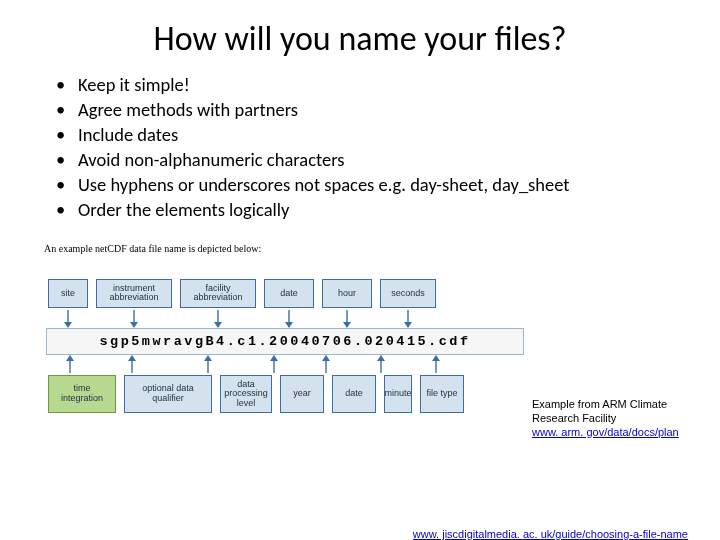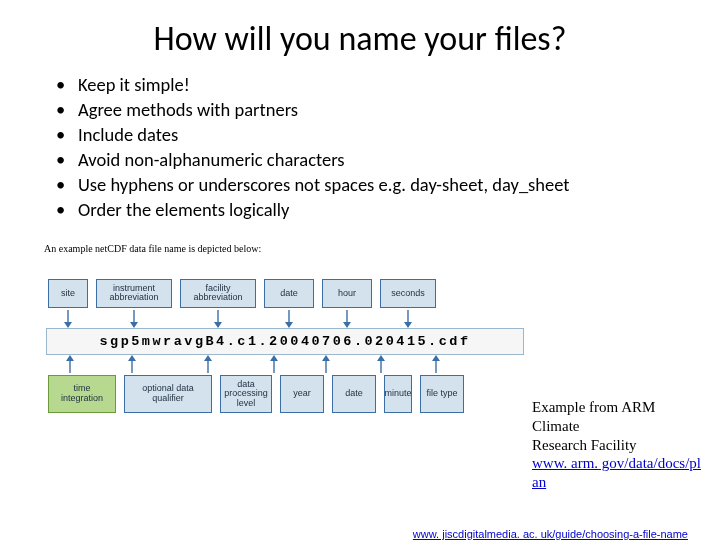--- a/index.html
+++ b/index.html
@@ -89,22 +89,22 @@
     justify-content: flex-start;
     gap: 8px;
     padding-left: 4px;
   }
   .arrows svg { display: block; }
   .ex-note {
     position: absolute;
     right: 18px;
     top: 380px;
     width: 170px;
-    font-family: Liberation Serif, serif;
-    font-size: 15px;
+    font-family: Liberation Sans, sans-serif;
+    font-size: 11px;
     line-height: 1.25;
     color: #000;
   }
   .ex-note .link {
     color: #0000cc;
     text-decoration: underline;
     word-break: break-all;
   }
   .footer-link {
     position: absolute;

